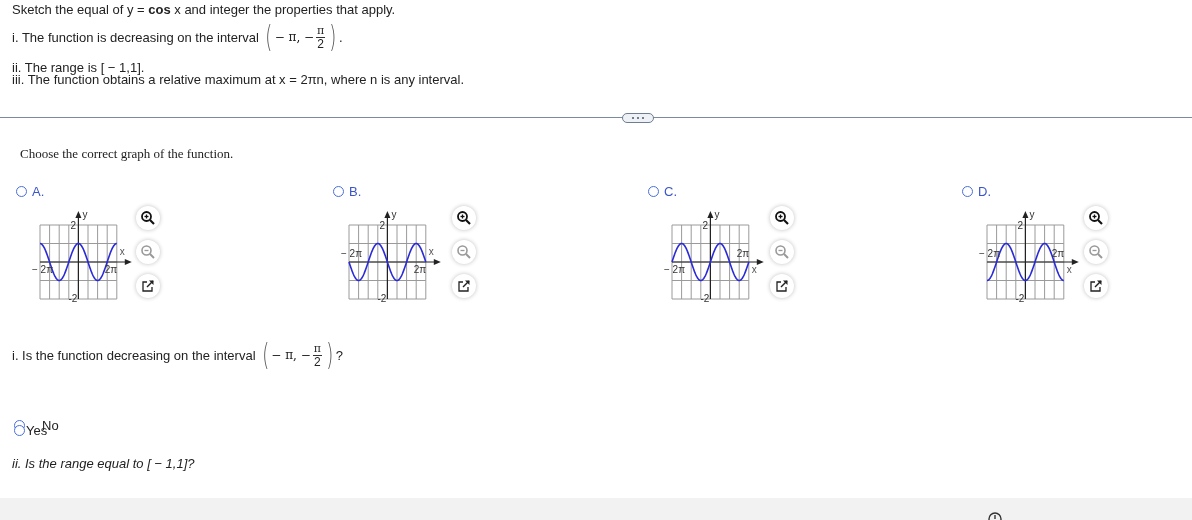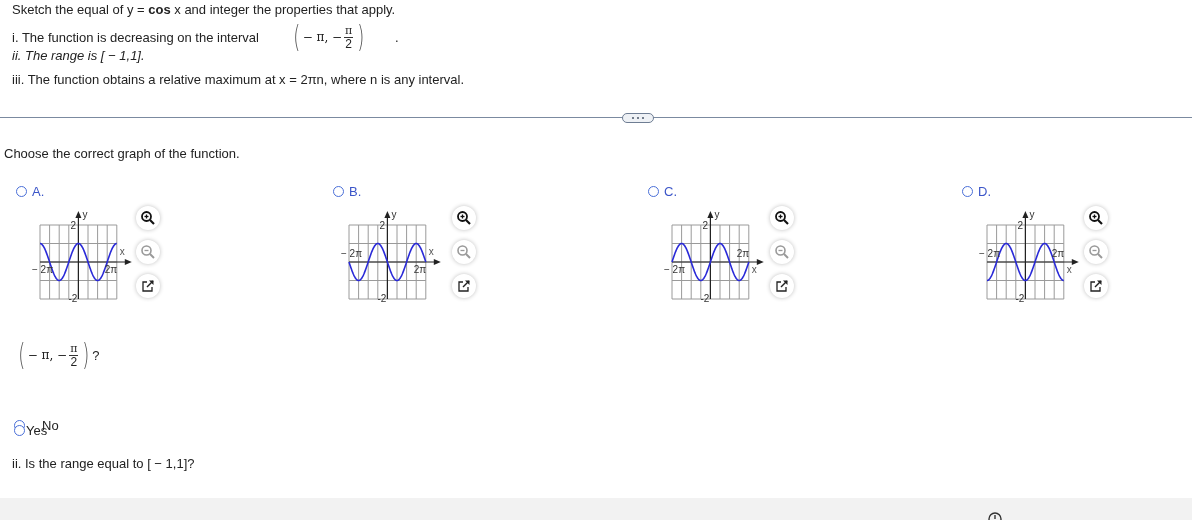--- a/index.html
+++ b/index.html
@@ -40,45 +40,45 @@
 </style>
 </head>
 <body>
 
 <div class="abs line" style="left:12px; top:2px;">
   <span>Sketch the equal of y =</span>
   <b>cos</b>
   <span>x and integer the properties that apply.</span>
 </div>
 
-<div class="abs line" style="left:12px; top:20px; height:34px; display:flex; align-items:center;gap:28px;">
+<div class="abs line" style="left:12px; top:20px; height:34px; display:flex; align-items:center;">
   <span>i. The function is decreasing on the interval</span>
   <span class="paren" style="margin-left:4px;">
     <span class="p">(</span>
     <span class="pi" style="font-size:12px;">− π, −</span>
     <span class="frac">
       <span class="num">π</span>
       <span>2</span>
     </span>
     <span class="p">)</span>
   </span>
   <span>.</span>
 </div>
 
-<div class="abs line" style="left:12px; top:48px;font-style:italic;">ii. The range is [ − 1,1].</div>
+<div class="abs line" style="left:12px; top:60px;">ii. The range is [ − 1,1].</div>
 <div class="abs line" style="left:12px; top:72px;">iii. The function obtains a relative maximum at x = 2πn, where n is any interval.</div>
 
 <div class="divider"></div>
 <div class="more-btn">
   <span></span>
     <span></span>
     <span></span>
 </div>
 
-<div class="abs line" style="left:4px; top:146px;">Choose the correct graph of the function.</div>
+<div class="abs line" style="left:20px; top:146px;font-family:Liberation Serif, serif;">Choose the correct graph of the function.</div>
 
 <div id="options-root">
     <div class="abs" style="left: 16px; top: 184px; display: flex; align-items: center;">
       <span class="radio"></span>
       <span class="opt-label" style="margin-left:5px;">A.</span>
     </div>
     <div class="abs" style="left: 36px; top: 206px;"><svg width="120" height="100" viewBox="0 0 120 100" overflow="visible">
         <line x1="4" y1="19" x2="4" y2="93" stroke="#9a9a9a" stroke-width="1"></line>
         <line x1="13.6" y1="19" x2="13.6" y2="93" stroke="#9a9a9a" stroke-width="1"></line>
         <line x1="23.2" y1="19" x2="23.2" y2="93" stroke="#9a9a9a" stroke-width="1"></line>
@@ -306,20 +306,21 @@
         <svg width="14" height="14">
           <path d="M6,3 H2 V12 H11 V8" fill="none" stroke="#222" stroke-width="1.3"></path>
           <line x1="6" y1="8" x2="12" y2="2" stroke="#222" stroke-width="1.4"></line>
           <polygon points="8,1.5 12.5,1.5 12.5,6" fill="#222"></polygon>
         </svg>
       </span>
     </div>
   </div>
 
 <div class="abs line" style="left:12px; top:336px; height:38px; display:flex; align-items:center;">
+  <span>i. Is the function decreasing on the interval</span>
   <span class="paren" style="margin-left:4px;">
     <span class="p">(</span>
     <span class="pi" style="font-size:12px;">− π, −</span>
     <span class="frac">
       <span class="num">π</span>
       <span>2</span>
     </span>
     <span class="p">)</span>
   </span>
   <span>?</span>
@@ -327,20 +328,20 @@
 
 <div class="abs" style="left:14px; top:418px; display:flex; align-items:center;">
   <span class="radio"></span>
   <span style="margin-left:17px;">No</span>
 </div>
 <div class="abs" style="left:14px; top:423px; display:flex; align-items:center;">
   <span class="radio"></span>
   <span style="margin-left:1px;">Yes</span>
 </div>
 
-<div class="abs line" style="left:12px; top:456px;">ii. Is the range equal to [ − 1,1]?</div>
+<div class="abs line" style="left:12px; top:456px;font-style:italic;">ii. Is the range equal to [ − 1,1]?</div>
 
 <div class="footer">
   <svg class="abs" style="left:988px; top:14px;" width="14" height="14">
     <circle cx="7" cy="7" r="6" fill="none" stroke="#333" stroke-width="1.4"></circle>
     <line x1="7" y1="3" x2="7" y2="7" stroke="#333" stroke-width="1.4"></line>
   </svg>
 </div>
 
 </body></html>

